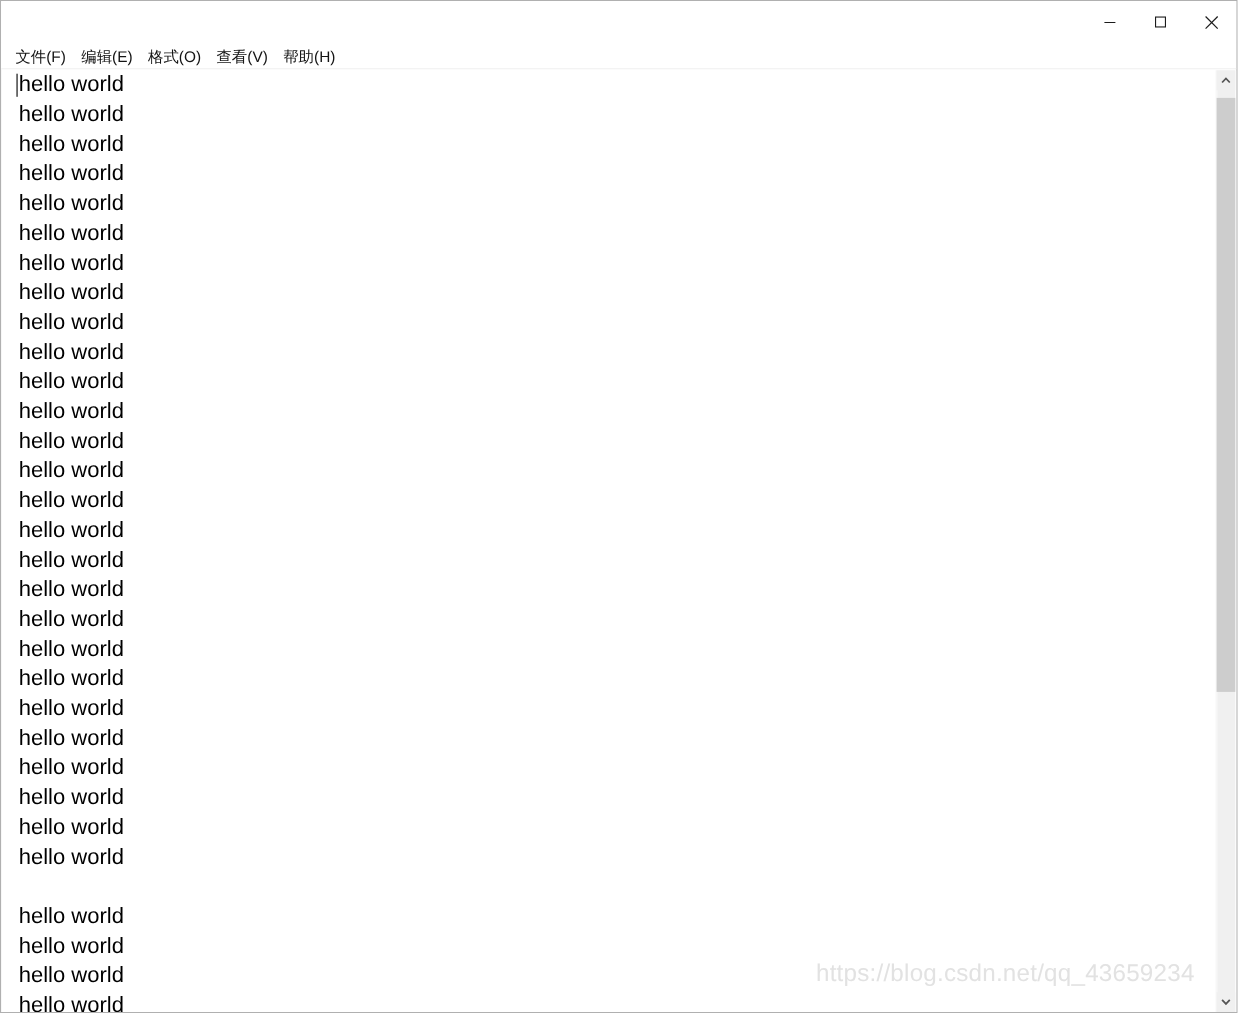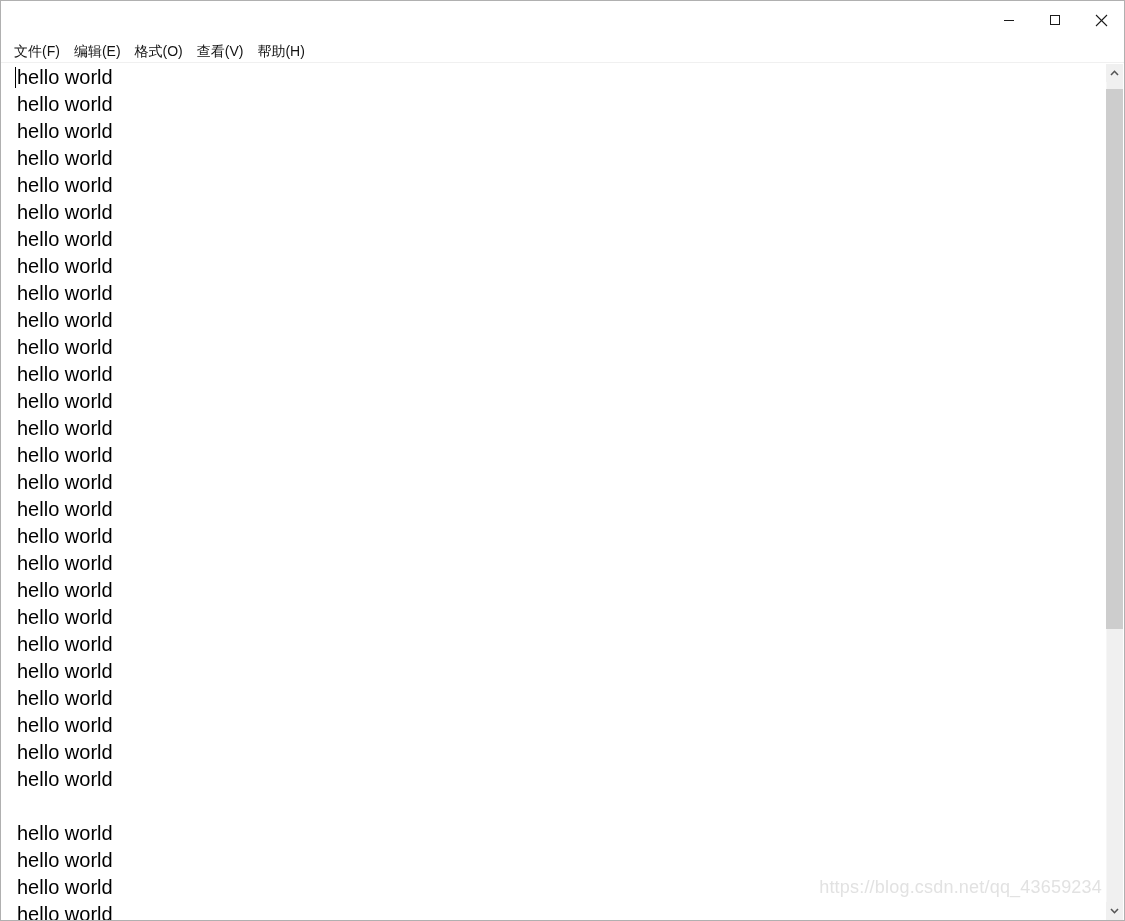--- a/index.html
+++ b/index.html
@@ -194,23 +194,23 @@
     left: 0;
     top: 0;
     width: 1px;
     bottom: 0;
     background: #f6f6f6;
   }
 
   
   .watermark {
     position: absolute;
-    right: 22px;
+    right: 38px;
     bottom: 22px;
-    font-size: 18px;
+    font-size: 22px;
     color: #e2e2e2;
     white-space: nowrap;
     letter-spacing: 0.2px;
     pointer-events: none;
   }
 </style>
 </head>
 <body>
 
 <div class="window">

